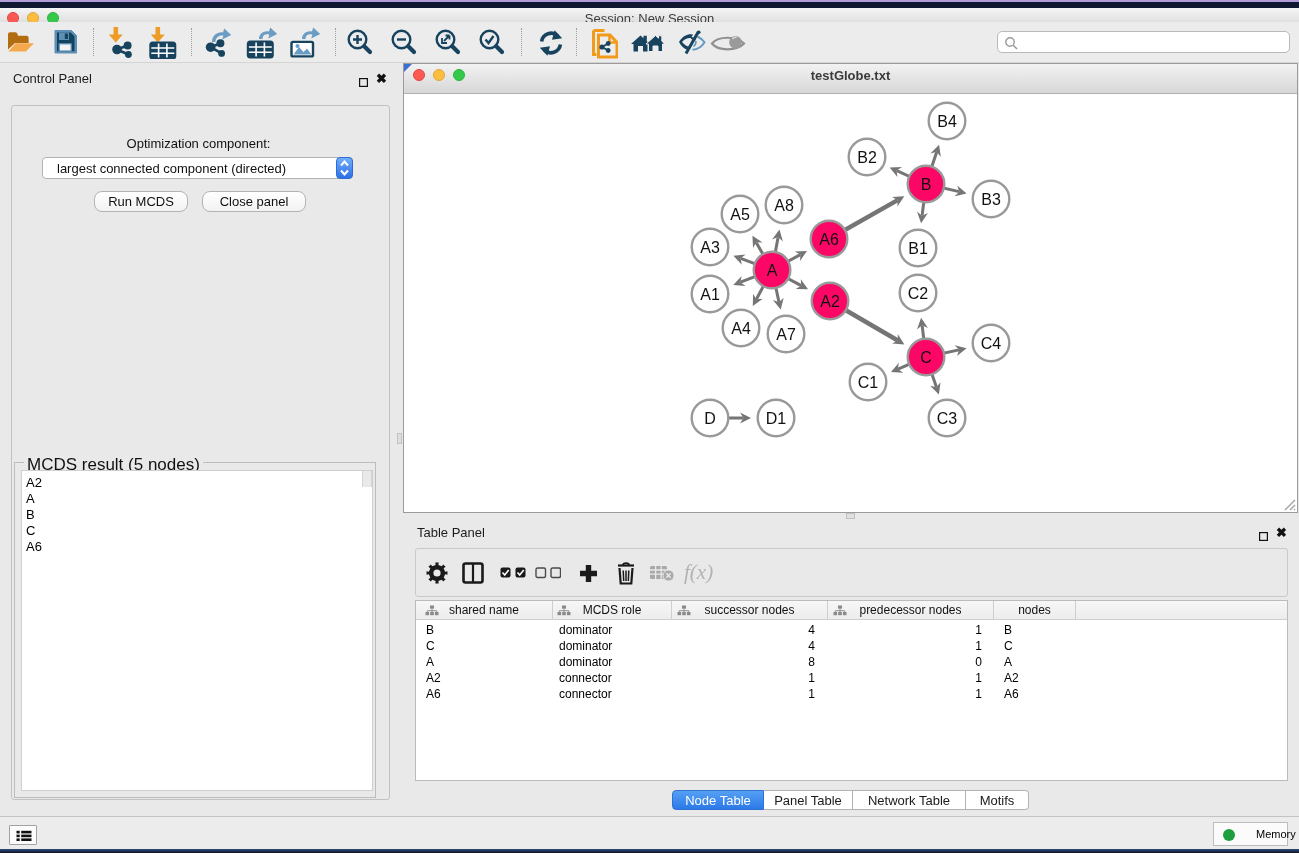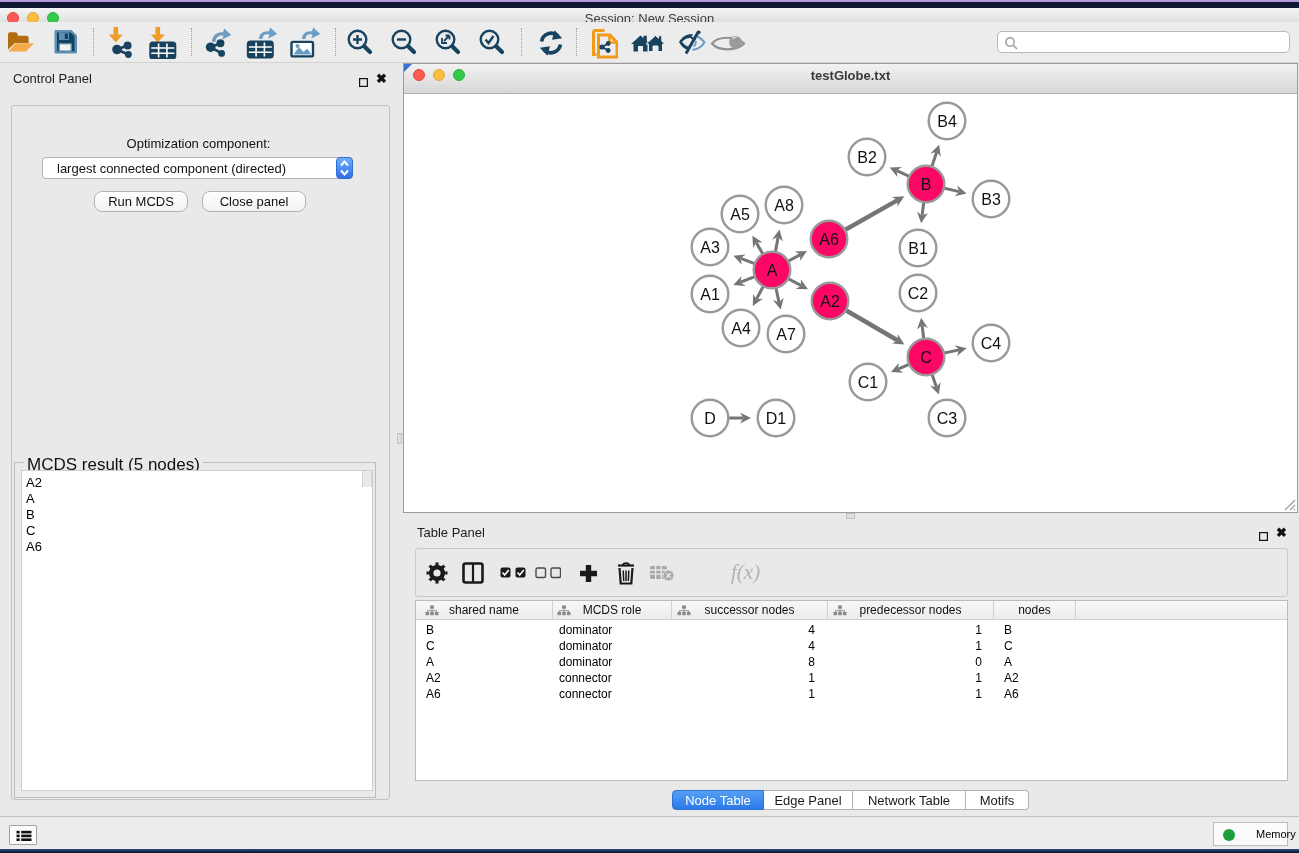--- a/index.html
+++ b/index.html
@@ -394,21 +394,21 @@
 <path d="M7,4 c0,-2.6 6,-2.6 6,0" fill="none" stroke="#1a1a1a" stroke-width="1.8"></path>
 <path d="M3.5,7 l1.2,15.5 h10.6 L16.5,7" fill="none" stroke="#1a1a1a" stroke-width="2.2"></path>
 <path d="M7.2,9.5 l0.5,10.5 M10,9.5 v10.5 M12.8,9.5 l-0.5,10.5" stroke="#1a1a1a" stroke-width="1.5"></path>
 </svg>
 <svg style="position:absolute; left:233px; top:15px;" width="26" height="18" viewBox="0 0 26 18">
 <rect x="1" y="2" width="17" height="13" rx="1.5" fill="#a9a9a9"></rect>
 <path d="M1,6 h17 M1,10.2 h17 M6.6,2 v13 M12.2,2 v13" stroke="#e9e9e9" stroke-width="1.3"></path>
 <circle cx="19.5" cy="11.5" r="5.5" fill="#a9a9a9" stroke="#e9e9e9" stroke-width="1"></circle>
 <path d="M17.3,9.3 l4.4,4.4 M21.7,9.3 l-4.4,4.4" stroke="#e9e9e9" stroke-width="1.5"></path>
 </svg>
-<div style="position:absolute; left:268px; top:11px; font-family:'Liberation Serif', serif; font-style:italic; font-size:21px; color:#b3b3b3;margin-left:47px;">f(x)</div>
+<div style="position:absolute; left:268px; top:11px; font-family:'Liberation Serif', serif; font-style:italic; font-size:21px; color:#b3b3b3;">f(x)</div>
   </div>
   <div class="abs" id="tbl">
     <div id="tbl-head">
       <div class="hcell" style="left:0px; width:137px; "><svg class="hicon" style="left:9px;" width="14" height="11" viewBox="0 0 14 11">
             <rect x="5" y="0.5" width="4" height="3.2" fill="#8a8a8a"></rect>
             <rect x="0.5" y="7" width="3.6" height="3.2" fill="#8a8a8a"></rect>
             <rect x="5.2" y="7" width="3.6" height="3.2" fill="#8a8a8a"></rect>
             <rect x="9.9" y="7" width="3.6" height="3.2" fill="#8a8a8a"></rect>
             <path d="M7,3.7 v2 M2.3,7 v-1.3 h9.4 V7 M7,5.7 v1.3" stroke="#8a8a8a" stroke-width="0.9" fill="none"></path>
           </svg>shared name</div>
@@ -466,21 +466,21 @@
 <div class="trow" style="left:0; top:85px; width:100%;">
 <span class="cl" style="left:10px;">A6</span>
 <span class="cl" style="left:143px;">connector</span>
 <span class="cr" style="left:299px; width:100px;">1</span>
 <span class="cr" style="left:466px; width:100px;">1</span>
 <span class="cl" style="left:588px;">A6</span>
 </div>
   </div>
   <div class="abs" id="bot-tabs">
     <div class="btab sel first" style="width:92px">Node Table</div>
-    <div class="btab" style="width:89px">Edge Panel</div>
+    <div class="btab" style="width:89px">Panel Table</div>
     <div class="btab" style="width:113px">Network Table</div>
     <div class="btab last" style="width:63px">Motifs</div>
   </div>
 
   <div class="abs" style="left:397px; top:433px; width:5px; height:11px; background:#dedede; border:1px solid #c2c2c2;"></div>
   <div class="abs" style="left:846px; top:513px; width:9px; height:6px; background:#e0e0e0; border:1px solid #c0c0c0;"></div>
   <svg class="abs" style="left:404px; top:64px;" width="8" height="8">
       <path d="M0,0 h8 L0,8 Z" fill="#3b6fd4"></path>
     </svg>
   <div class="abs" id="statusbar">

